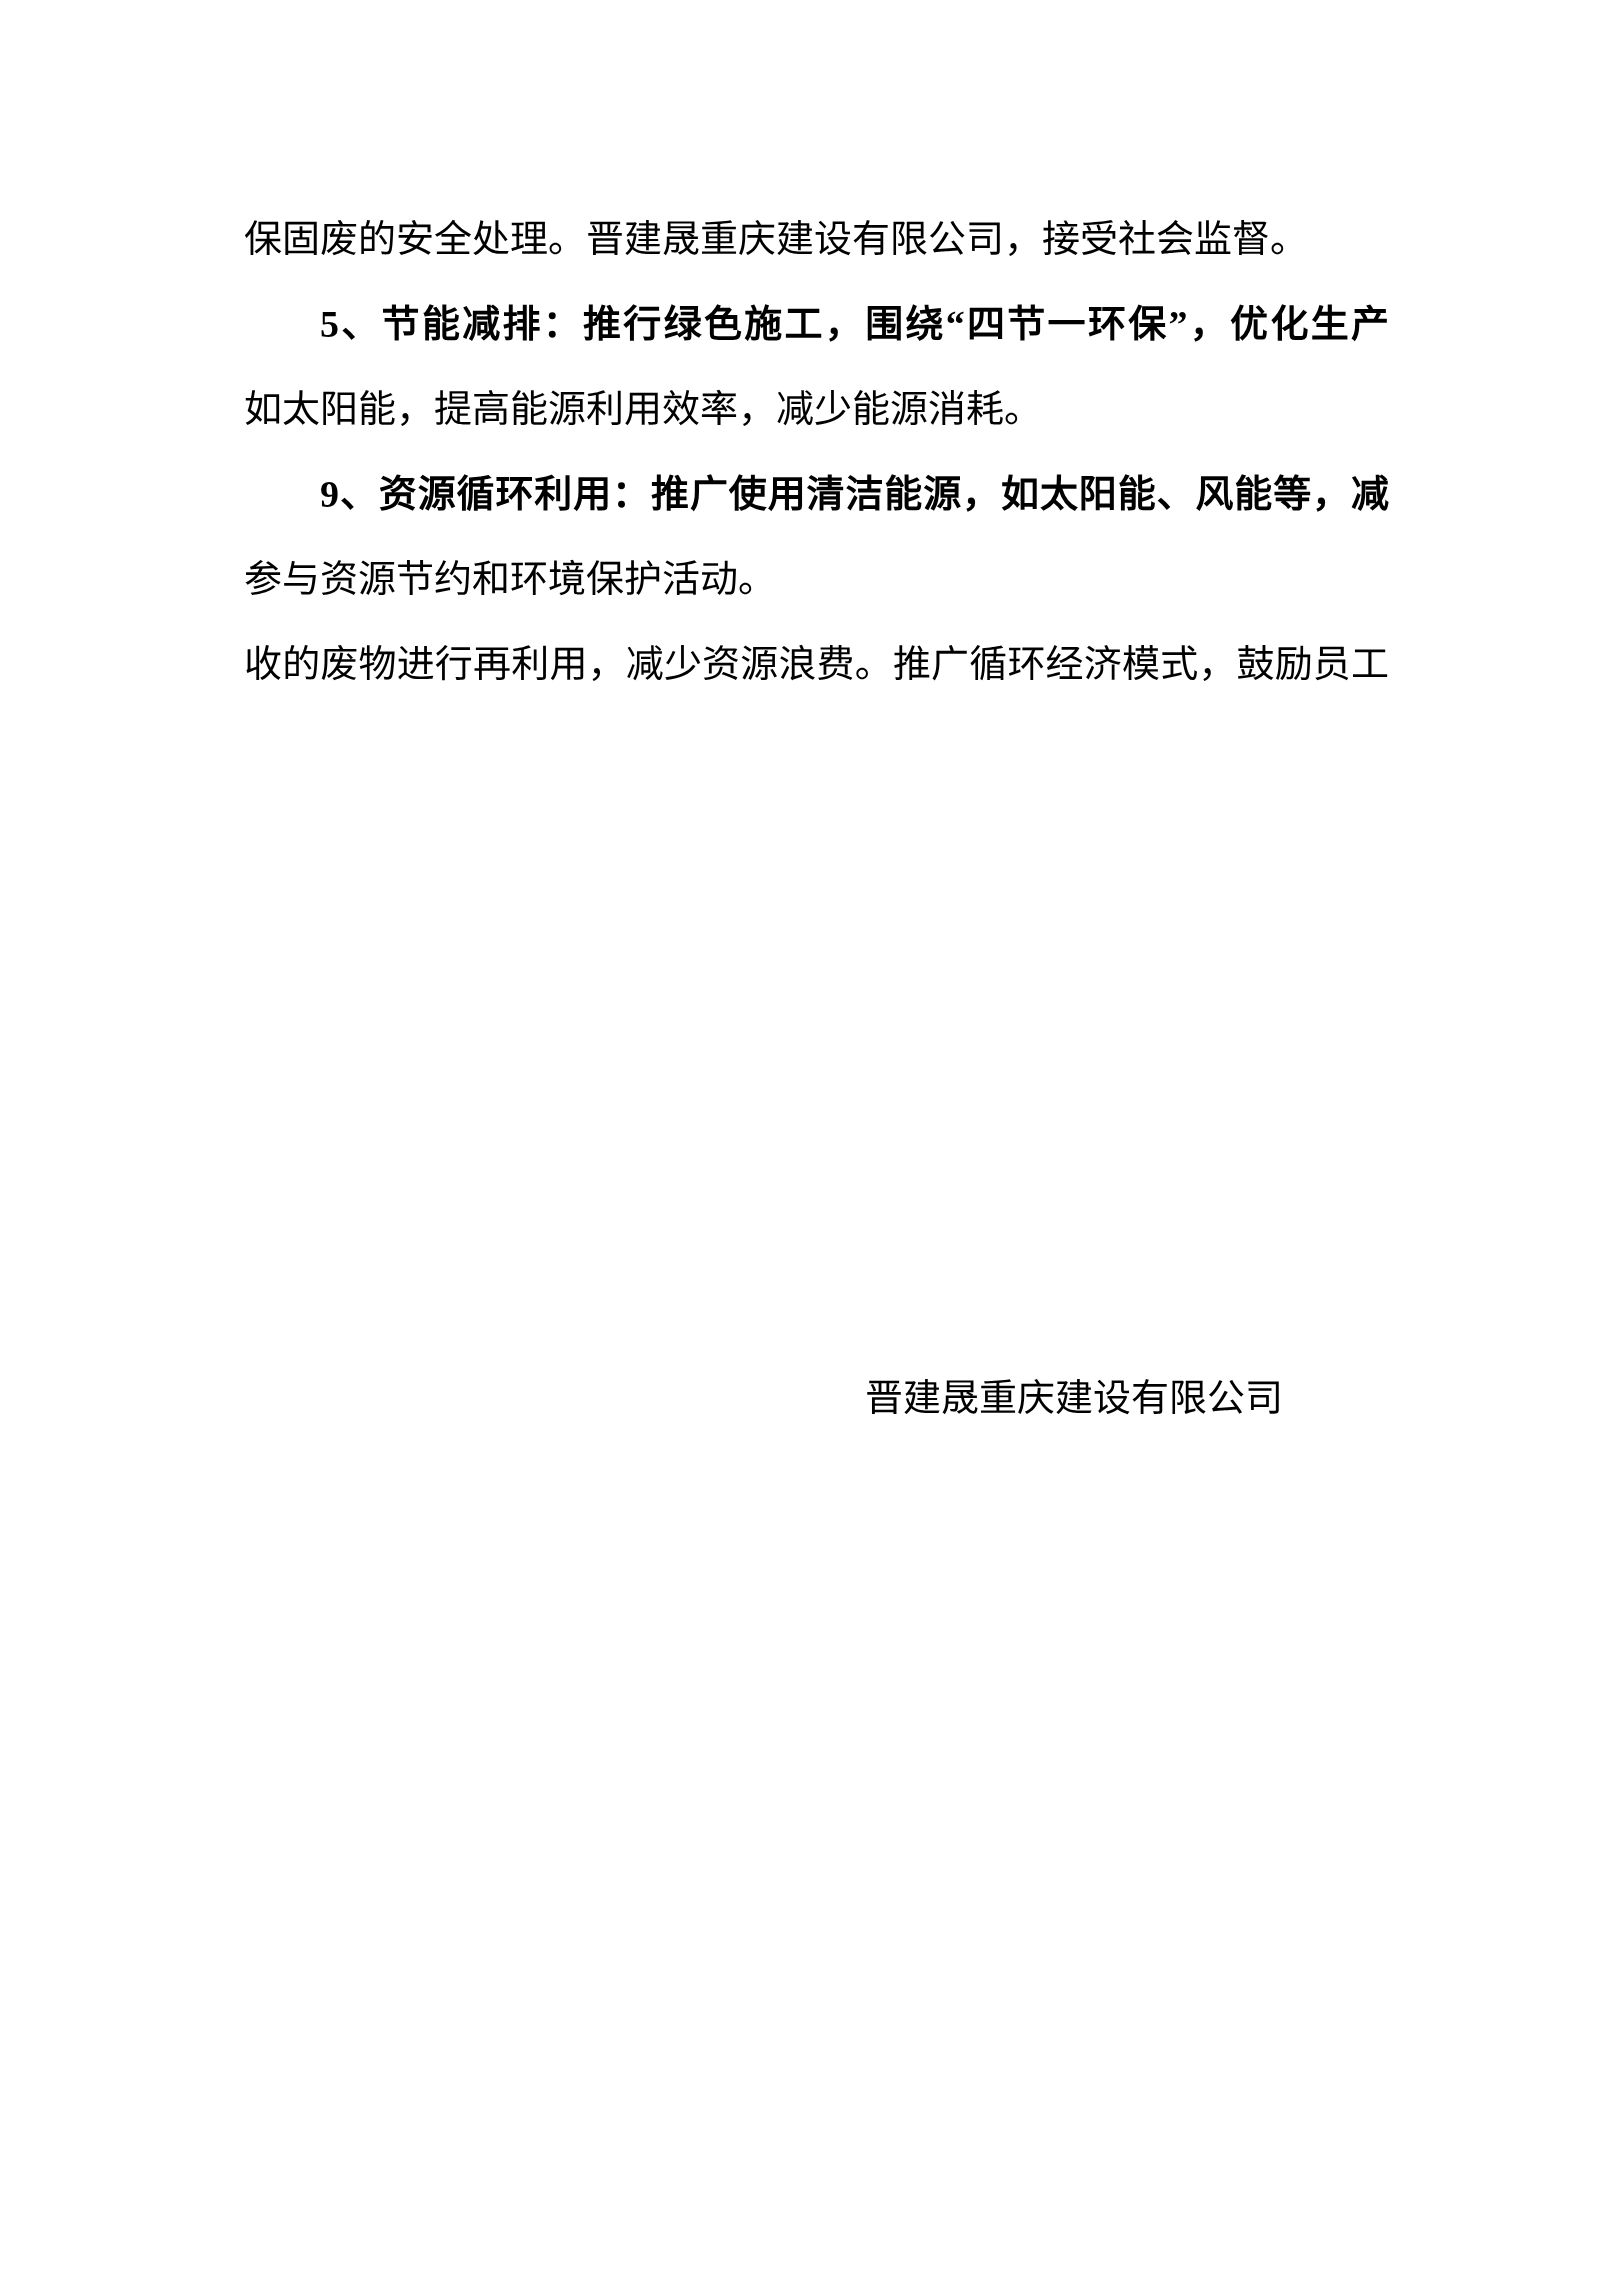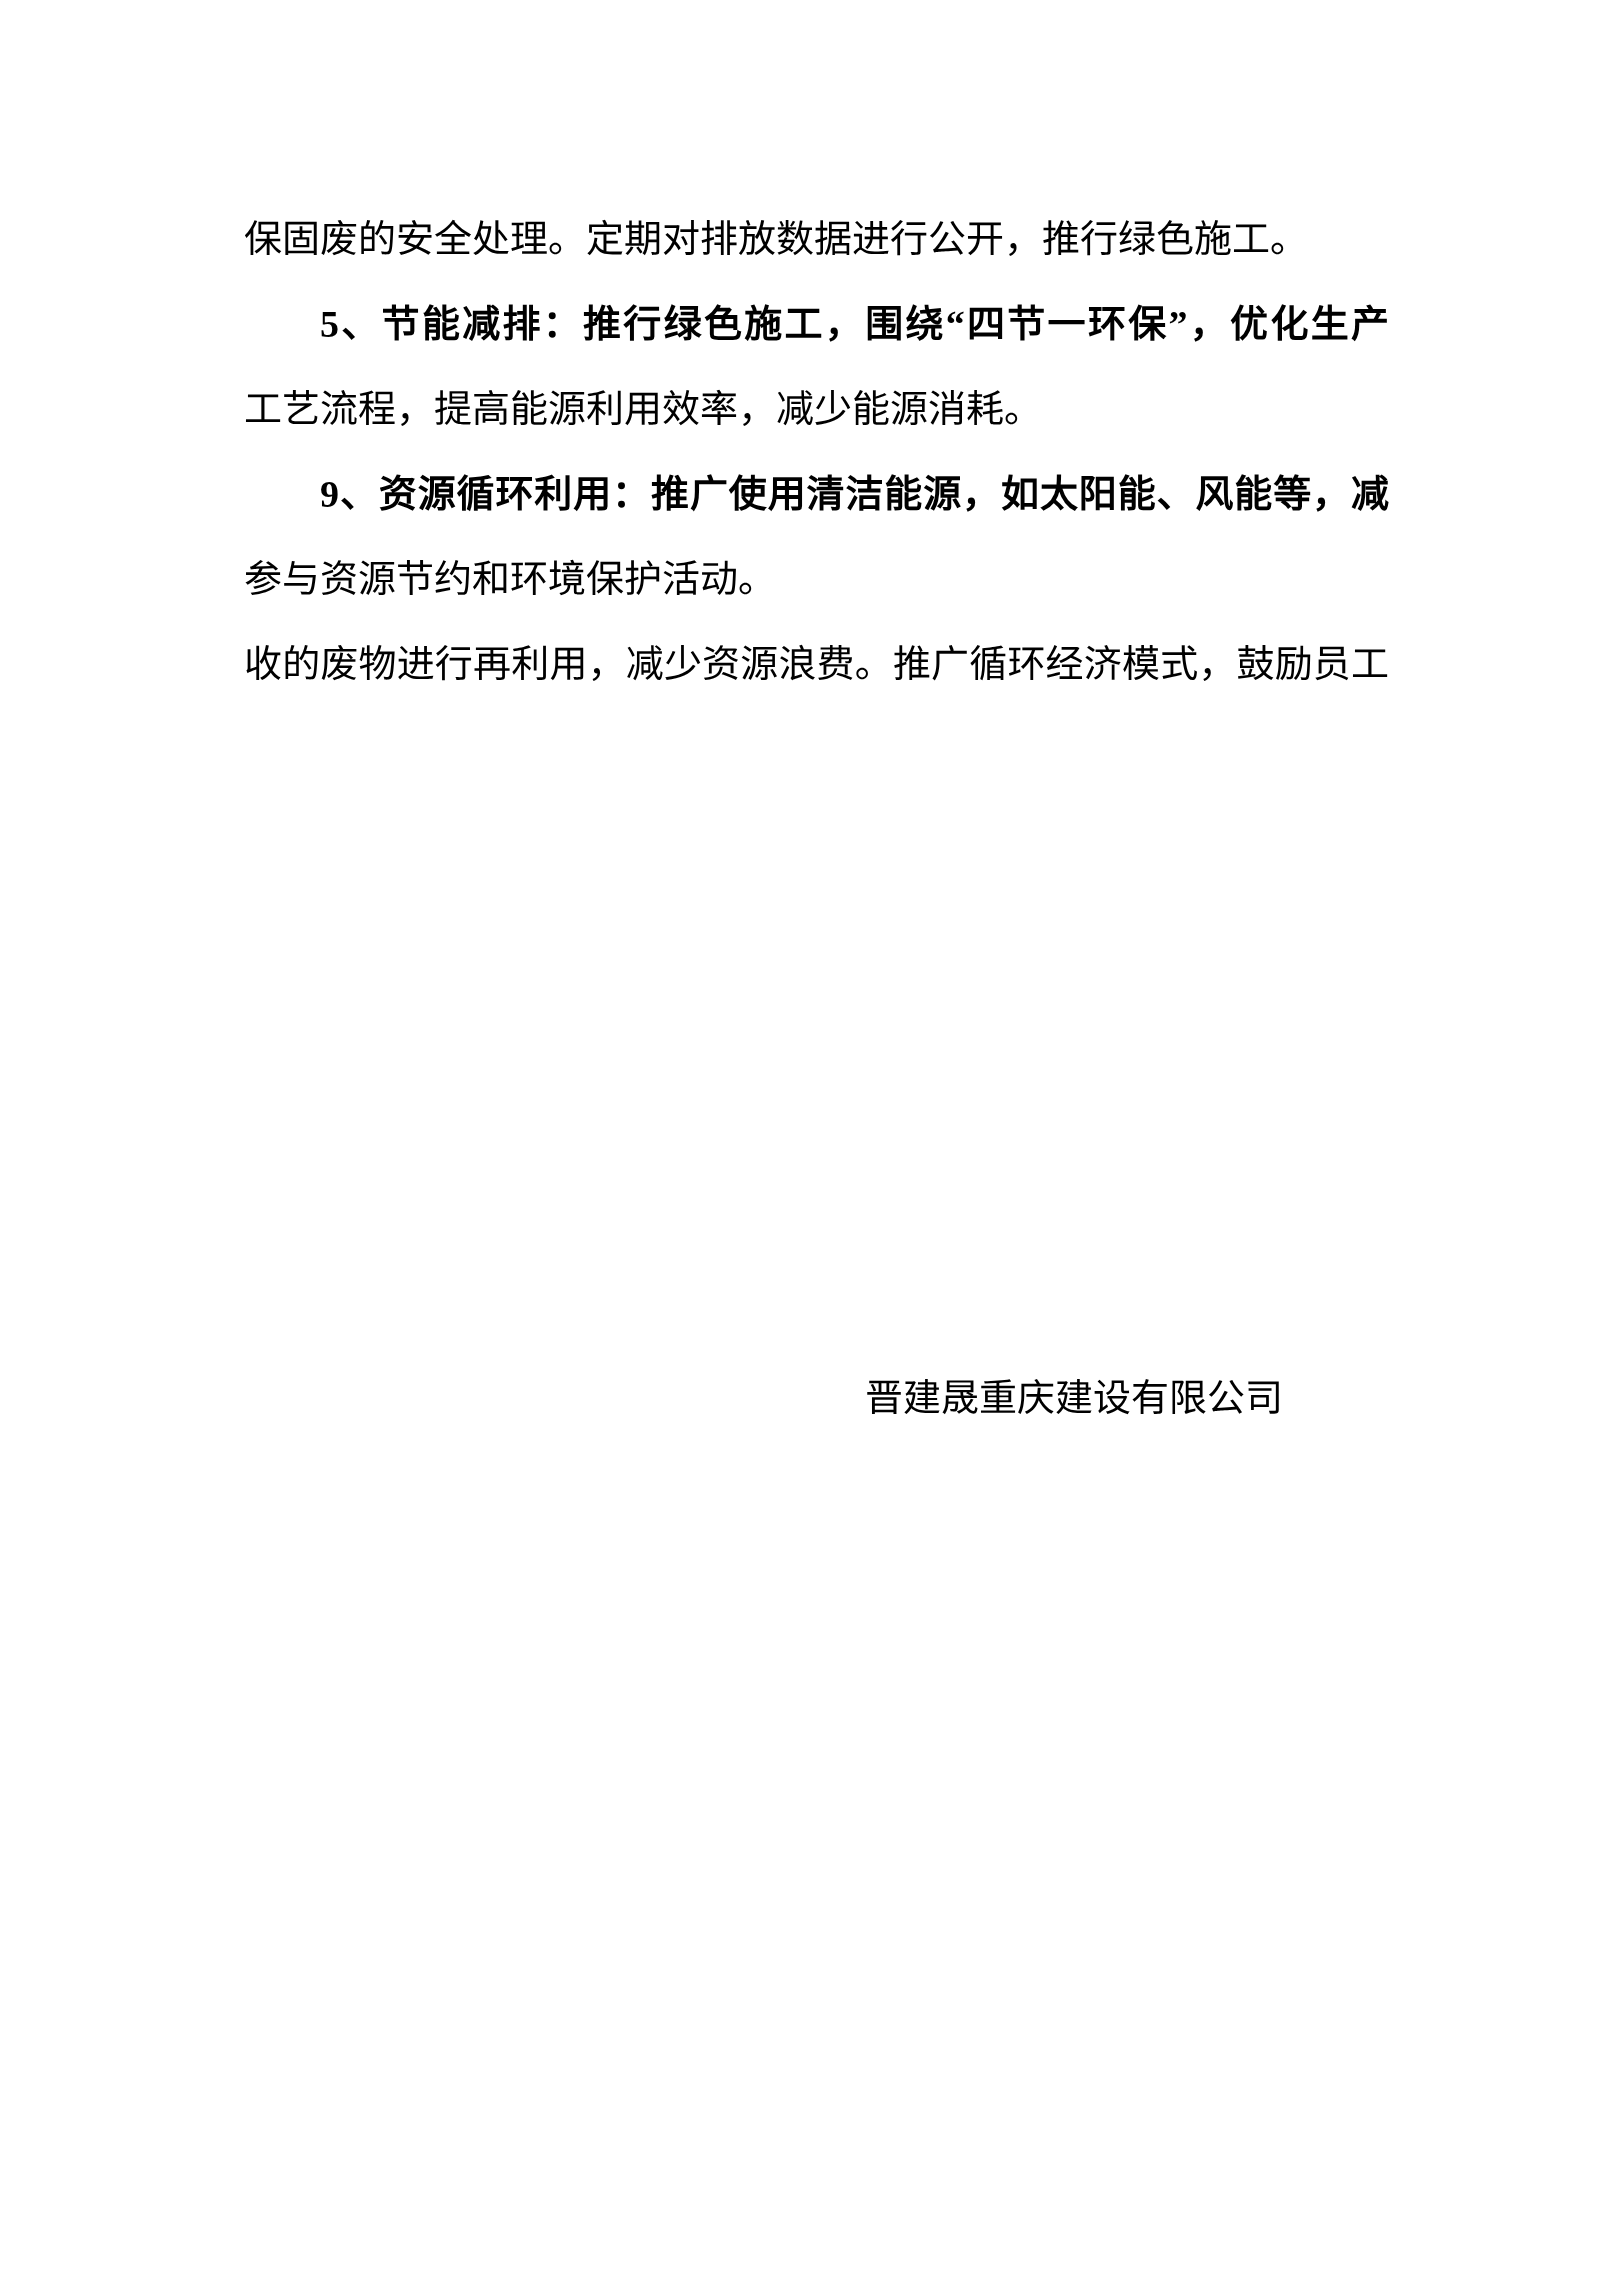--- a/index.html
+++ b/index.html
@@ -51,26 +51,26 @@
   }
 </style>
 </head>
 <body>
 
 <div class="page">
 
   <div class="body-text">
 
     <div>
-      <div class="line">保固废的安全处理。定期对排放数据进行公开，推行绿色施工。</div>
+      <div class="line">保固废的安全处理。晋建晟重庆建设有限公司，接受社会监督。</div>
     </div>
 
     <div>
       <div class="line indent justify">5、节能减排：推行绿色施工，围绕“四节一环保”，优化生产</div>
-      <div class="line">工艺流程，提高能源利用效率，减少能源消耗。</div>
+      <div class="line">如太阳能，提高能源利用效率，减少能源消耗。</div>
     </div>
 
     <div>
       <div class="line indent justify">9、资源循环利用：推广使用清洁能源，如太阳能、风能等，减</div>
       <div class="line">参与资源节约和环境保护活动。</div>
       <div class="line justify">收的废物进行再利用，减少资源浪费。推广循环经济模式，鼓励员工</div>
     </div>
 
   </div>
 

